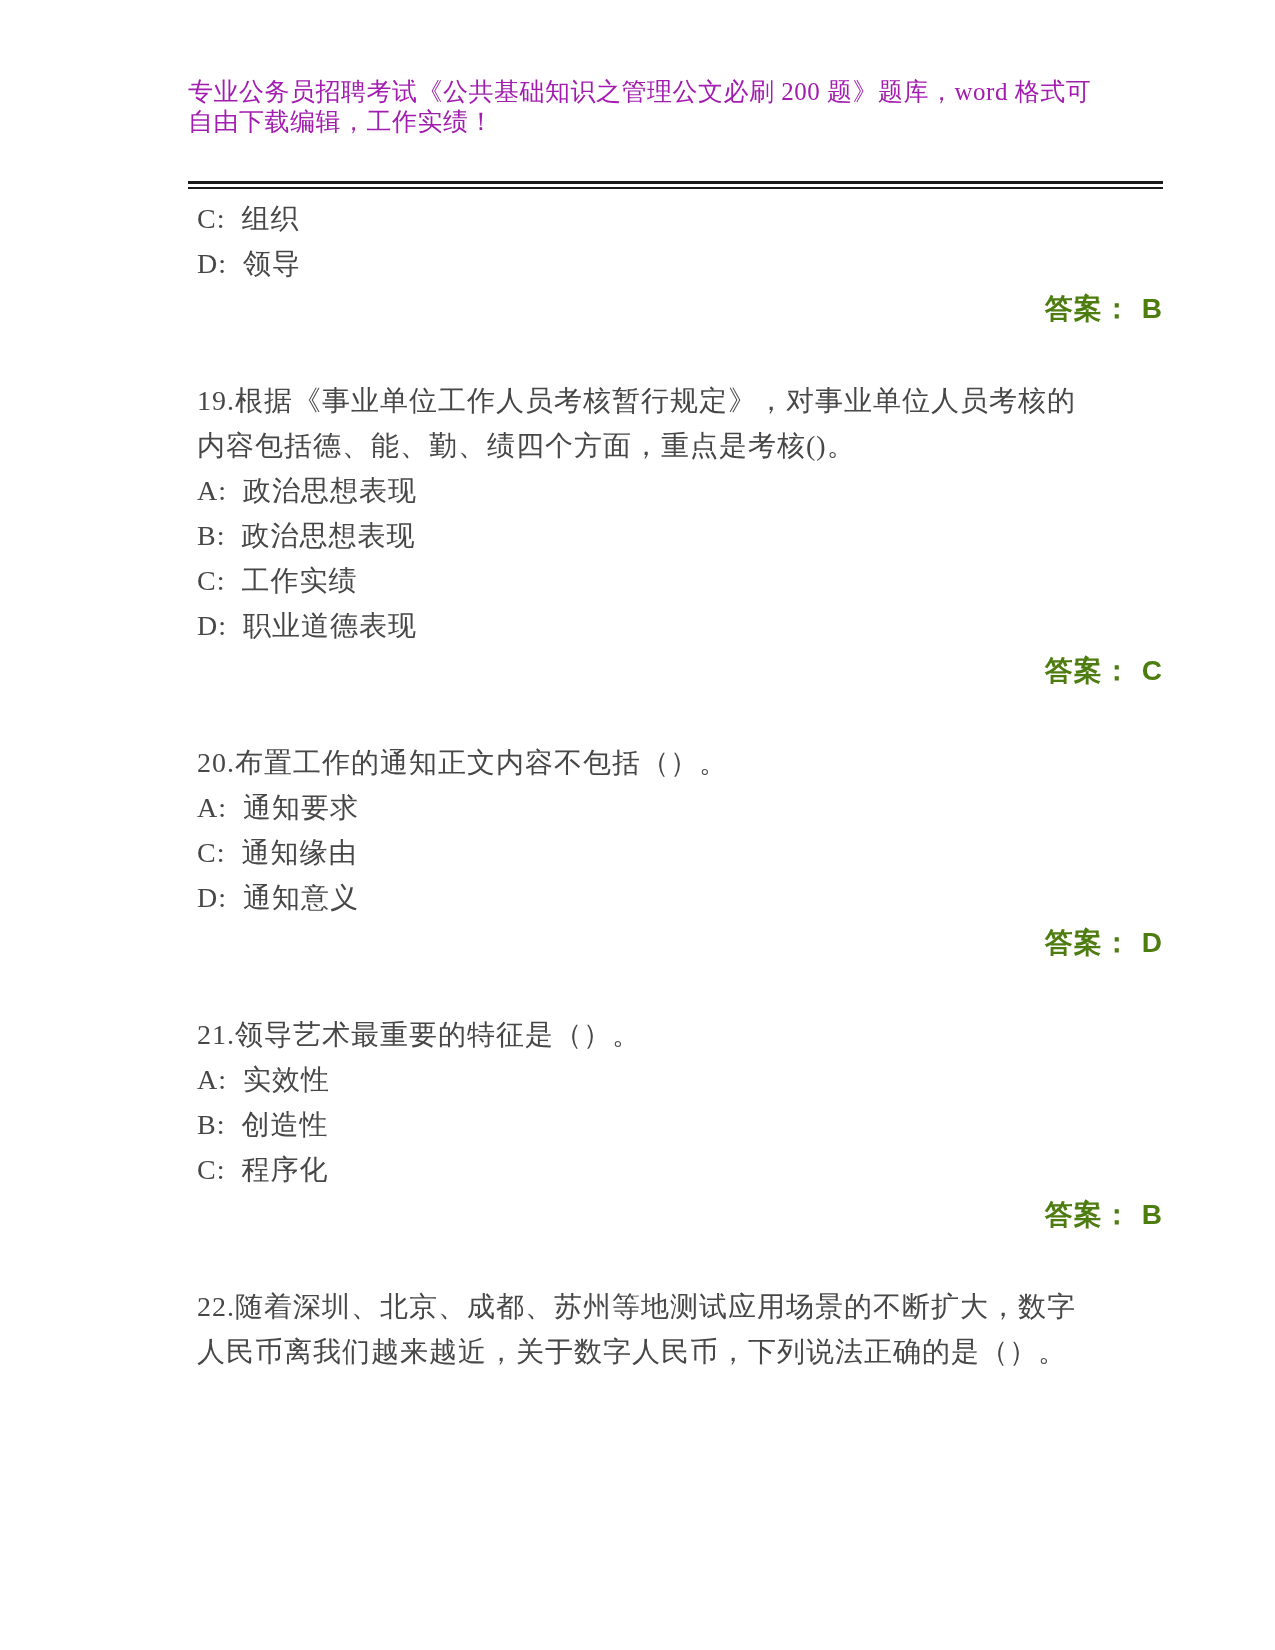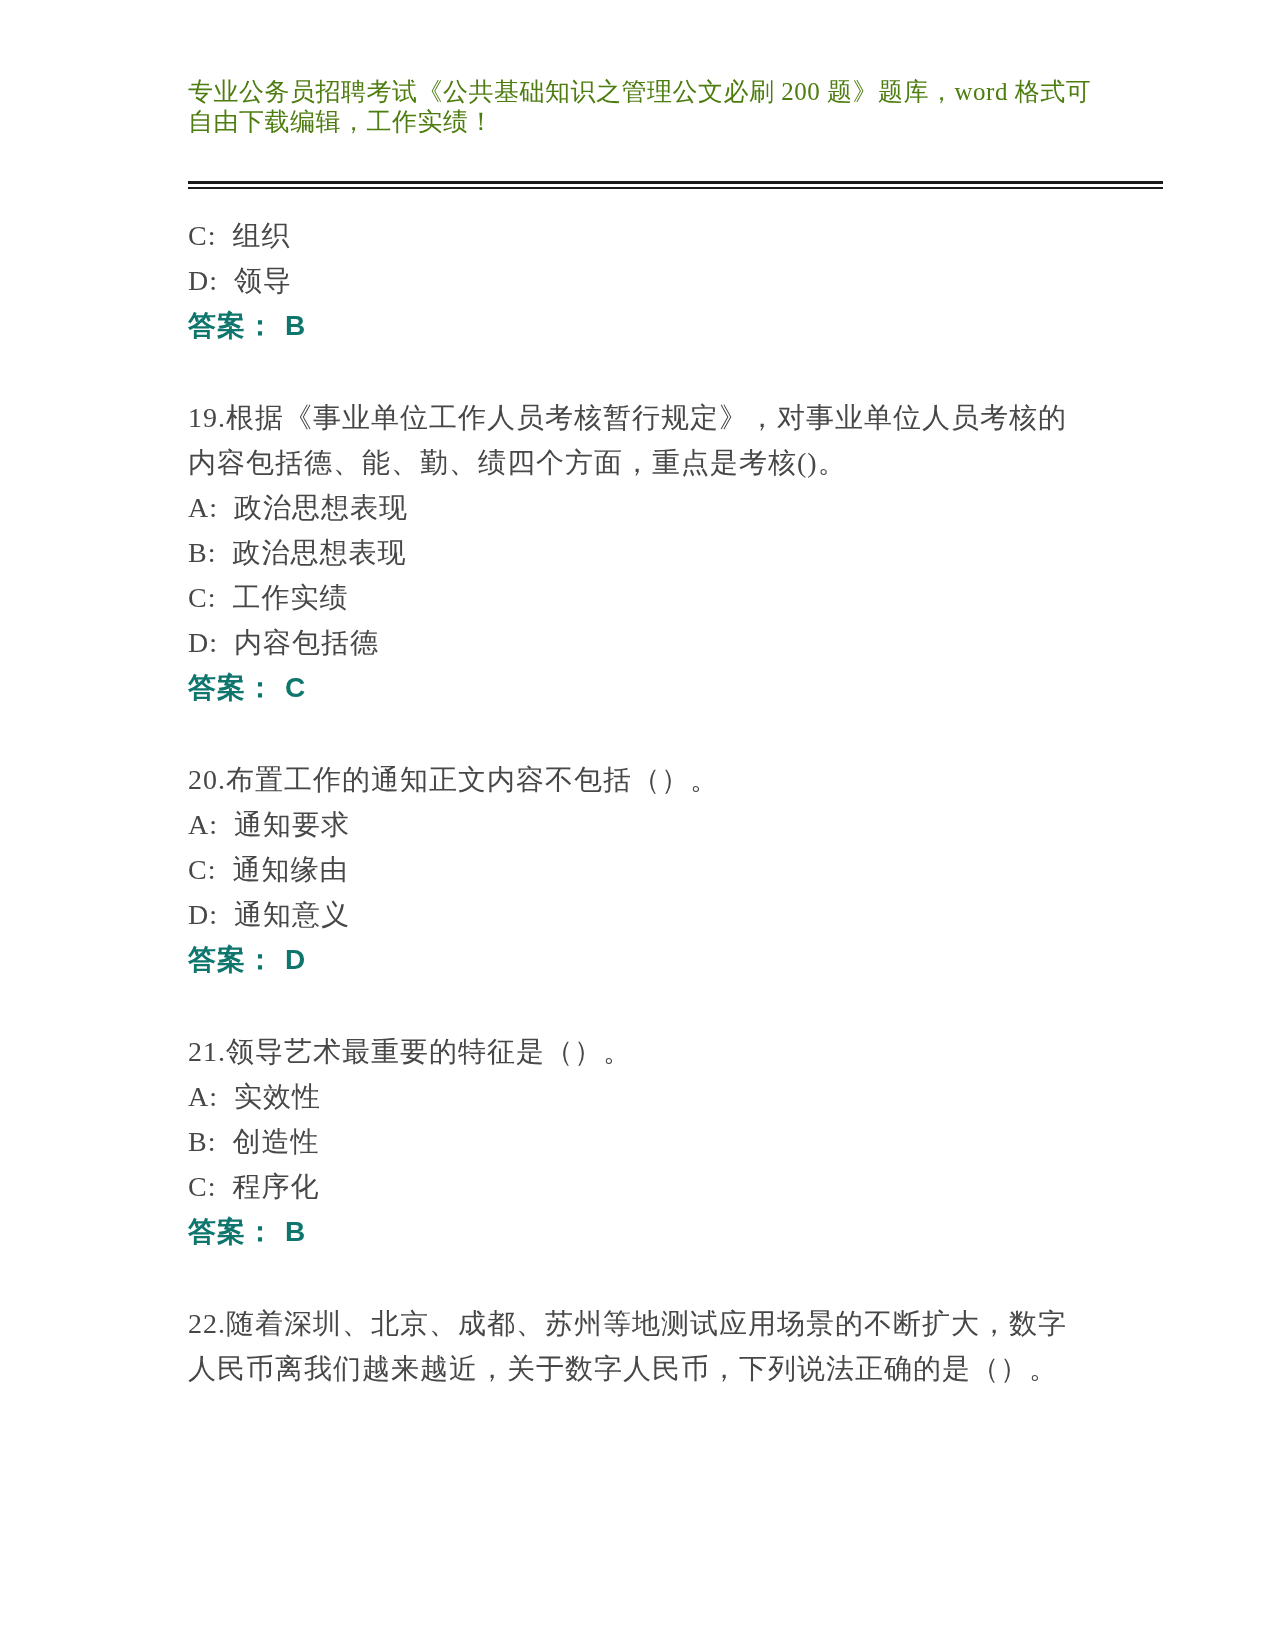--- a/index.html
+++ b/index.html
@@ -20,32 +20,33 @@
   }
   
   .doc-header {
     padding-top: 77px;
   }
   .doc-header p {
     margin: 0;
     font-family: "Liberation Serif", serif;
     font-size: 25px;
     line-height: 30px;
-    color: #4d7c0f;
+    color: #a21caf;
     letter-spacing: 0.5px;
   }
   .header-rule {
     margin-top: 44px;
     height: 3px;
     border-top: 3px solid #1a1a1a;
     border-bottom: 2px solid #1a1a1a;
   }
   
   .qarea {
-    padding-top: 24px;
+    padding-top: 7px;
+    margin-left: 9px;
   }
   .block {
     margin-bottom: 47px;
   }
   .qline, .opt {
     margin: 0;
     font-family: "Liberation Serif", serif;
     font-size: 28px;
     line-height: 45px;
     color: #474747;
@@ -56,22 +57,23 @@
   }
   .opt-text {
     margin-left: 16px;
   }
   .answer {
     margin: 0;
     font-family: "Liberation Sans", sans-serif;
     font-size: 28px;
     line-height: 45px;
     font-weight: 700;
-    color: #0f766e;
+    color: #4d7c0f;
     letter-spacing: 1px;
+    text-align: right;
   }
   .answer-value {
     margin-left: 10px;
   }
 </style>
 </head>
 <body>
 
 <div class="page">
   <div class="content">
@@ -103,21 +105,21 @@
         <p class="opt">
           <span class="opt-label">A:</span><span class="opt-text">政治思想表现</span>
         </p>
         <p class="opt">
           <span class="opt-label">B:</span><span class="opt-text">政治思想表现</span>
         </p>
         <p class="opt">
           <span class="opt-label">C:</span><span class="opt-text">工作实绩</span>
         </p>
         <p class="opt">
-          <span class="opt-label">D:</span><span class="opt-text">内容包括德</span>
+          <span class="opt-label">D:</span><span class="opt-text">职业道德表现</span>
         </p>
         <p class="answer">
           <span>答案：</span><span class="answer-value">C</span>
         </p>
       </section>
 
       <section class="block">
         <p class="qline">20.布置工作的通知正文内容不包括（）。</p>
         <p class="opt">
           <span class="opt-label">A:</span><span class="opt-text">通知要求</span>

